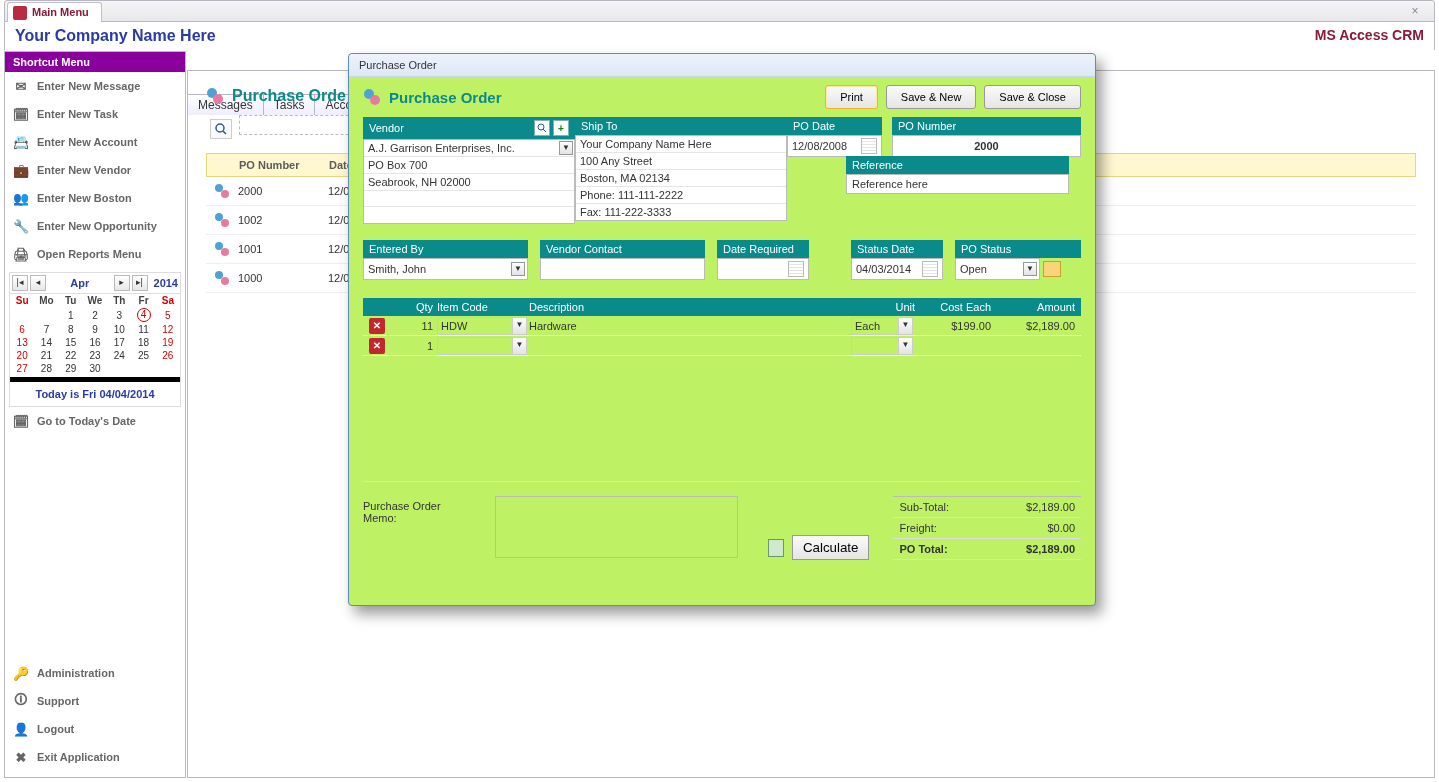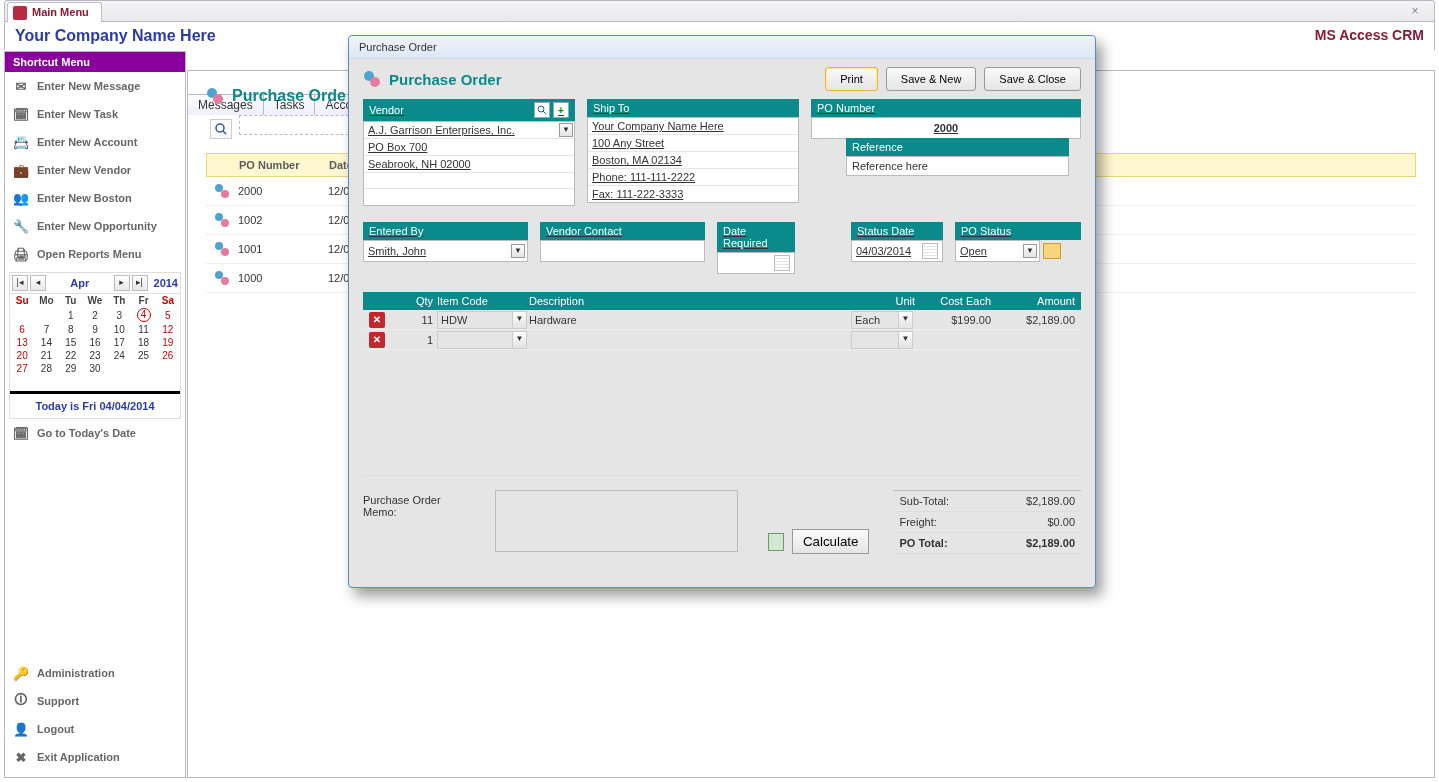--- a/index.html
+++ b/index.html
@@ -24,21 +24,21 @@
 
 .cal { margin:4px 4px 0; border:1px solid #ddd; }
 .cal-nav { display:flex; align-items:center; justify-content:space-between; padding:2px; border-bottom:1px solid #ddd; }
 .cal-btn { width:16px; height:16px; border:1px solid #bbb; background:linear-gradient(#fff,#e8e8e8); font-size:9px; text-align:center; line-height:12px; cursor:pointer; }
 .cal-mid { color:#2a3aa8; font-weight:bold; }
 .cal-grid { width:100%; border-collapse:collapse; }
 .cal-grid th,.cal-grid td { text-align:center; padding:1px 0; font-size:10px; width:14%; }
 .cal-grid th { color:#444; font-weight:bold; }
 .cal-grid th.wkend,.cal-grid td.wkend { color:#c00; }
 .cal-grid td.today span { display:inline-block; width:14px; height:14px; border:1px solid #c00; border-radius:50%; line-height:12px; color:#c00;}
-.cal-foot { text-align:center; padding:6px 0; color:#2a3aa8; font-weight:bold; border-top:3px solid #000000; margin-top:16px; }
+.cal-foot { text-align:center; padding:6px 0; color:#2a3aa8; font-weight:bold; border-top:5px solid #000000; margin-top:2px; }
 
 .side-bottom { position:absolute; bottom:6px; left:0; right:0; }
 
 
 .main { position:absolute; top:51px; left:187px; right:4px; bottom:4px; }
 .tabs { height:20px; }
 .tab { display:inline-block; padding:3px 10px; border:1px solid #b8b8c0; border-bottom:none; background:linear-gradient(#fefeff,#eef); margin-right:-1px; cursor:pointer; font-size:12px;margin-top:43px; }
 .workarea { border:1px solid #b8b8c0; position:absolute; top:19px; left:0; right:0; bottom:0; padding:16px 18px; }
 
 .pg-title { color:#0a8a8a; font-size:16px; font-weight:bold; display:flex; align-items:center; gap:8px; }
@@ -53,55 +53,55 @@
 .po-h-date { width:70px; }
 .po-h-ref { flex:1; text-align:center; }
 
 .po-row { display:flex; padding:6px 8px; border-bottom:1px solid #eee; align-items:center; }
 .po-row .ico { width:24px; }
 .po-val-num { width:90px; }
 .po-val-date { width:70px; }
 .po-val-ref { flex:1; text-align:center; color:#333; }
 
 
-.dialog { position:absolute; top:35px; left:348px; width:748px; height:553px; background:#e5e5e5; border:1px solid #5a8ac8; border-radius:4px; box-shadow:6px 8px 14px rgba(0,0,0,.4); }
+.dialog { position:absolute; top:53px; left:348px; width:748px; height:553px; background:#bef264; border:1px solid #5a8ac8; border-radius:4px; box-shadow:6px 8px 14px rgba(0,0,0,.4); }
 .dlg-title { background:linear-gradient(#eef3fb,#dde8f6); padding:5px 10px; color:#333; border-radius:4px 4px 0 0; border-bottom:1px solid #c9d7ea; }
 .dlg-body { padding:8px 14px; }
 .dlg-hdr-row { display:flex; align-items:center; justify-content:space-between; margin-bottom:8px; }
 .dlg-page-title { color:#0a8a8a; font-size:15px; font-weight:bold; display:flex; align-items:center; gap:8px; }
 .dlg-buttons { display:flex; gap:8px; }
 .dlg-btn { padding:5px 14px; border:1px solid #999; border-radius:3px; background:linear-gradient(#fafafa,#e5e5e5); cursor:pointer; font-size:11px; }
 .dlg-btn.primary { border-color:#f0b030; box-shadow:0 0 0 1px #ffe9a7 inset; }
 
 .field-block { margin-bottom:8px; }
 .fh { background:#0a8a8a; color:#fff; padding:3px 6px; font-size:11px; display:flex; align-items:center; justify-content:space-between; }
 .fh .tools { display:flex; gap:3px; }
 .tool-btn { width:16px; height:16px; background:#fff; border:1px solid #7fb3b3; display:inline-flex; align-items:center; justify-content:center; font-size:10px; cursor:pointer; }
 .fb { border:1px solid #bbb; background:#fff; }
 .fb-line { padding:2px 4px; border-bottom:1px solid #e5e5e5; min-height:16px; position:relative; }
 .fb-line:last-child { border-bottom:none; }
 .fb-line .dd { position:absolute; right:1px; top:1px; width:14px; height:14px; border:1px solid #999; background:linear-gradient(#fdfdfd,#e3e3e3); font-size:8px; text-align:center; line-height:12px; cursor:pointer; }
 
-.top-grid { display:flex; gap:12px; align-items:flex-start;text-decoration:underline; }
+.top-grid { display:flex; align-items:flex-start; }
 .col-vend { width:212px; }
 .col-ship { width:212px; }
 .col-right { flex:1; display:flex; gap:10px; }
 
 .small-field { flex:1; }
 .val-row { display:flex; align-items:center; border:1px solid #bbb; padding:2px 4px; background:#fff; height:22px; }
 .val-row .date-icon { width:16px; height:16px; border:1px solid #bbb; margin-left:auto; background:repeating-linear-gradient(#fff,#fff 2px,#e5e5e5 2px,#e5e5e5 3px); cursor:pointer;}
 .val-center { justify-content:center; font-weight:bold; }
 
 .ref-block .fb { padding:3px 5px; min-height:20px; border-color:#bbb; }
 
-.mid-grid { display:flex; gap:12px; margin-top:8px;text-decoration:underline; }
+.mid-grid { display:flex; gap:12px; margin-top:8px; }
 .mid-col { flex:none; }
 .mid-col.c1 { width:165px; }
 .mid-col.c2 { width:165px; }
-.mid-col.c3 { width:78px; }
+.mid-col.c3 { width:92px; }
 .mid-col.c4 { width:92px; margin-left:auto; }
 .mid-col.c5 { width:126px; }
 .combo { position:relative; }
 .combo .dd { position:absolute; right:2px; top:3px; }
 .combo .folder { position:absolute; right:-22px; top:2px; width:18px; height:16px; background:#f7d67b; border:1px solid #caa02d; cursor:pointer; }
 
 
 .items-hdr { background:#0a8a8a; color:#fff; display:flex; padding:3px 6px; margin-top:10px; font-size:11px;align-items:center; }
 .li-del { width:22px; }
 .li-qty { width:46px; text-align:right; padding-right:4px; }
@@ -399,20 +399,31 @@
           </div>
         <div class="fb" id="shipto-lines">
             <div class="fb-line">Your Company Name Here</div>
             <div class="fb-line">100 Any Street</div>
             <div class="fb-line">Boston, MA 02134</div>
             <div class="fb-line">Phone:  111-111-2222</div>
             <div class="fb-line">Fax:      111-222-3333</div>
           </div>
       </div>
       <div class="col-right">
+        <div style="flex:0 0 95px">
+          <div class="field-block small-field">
+            <div class="fh">
+                <span>PO Date</span>
+              </div>
+            <div class="val-row">
+              <span>12/08/2008</span>
+              <span class="date-icon"></span>
+            </div>
+          </div>
+        </div>
         <div style="flex:1">
           <div class="field-block small-field">
             <div class="fh">
                 <span>PO Number</span>
               </div>
             <div class="val-row val-center">
               <span>2000</span>
             </div>
           </div>
           <div class="field-block ref-block" style="margin-top:-2px">

